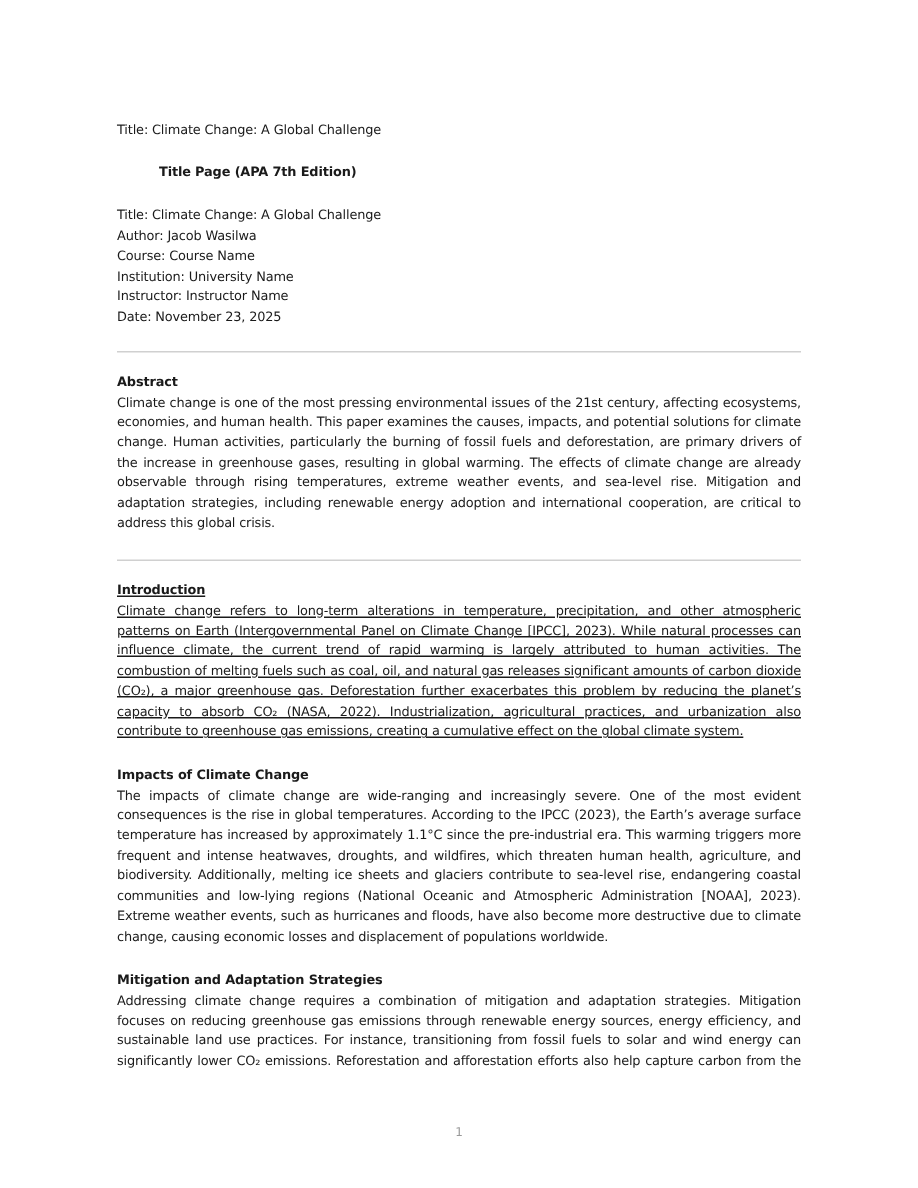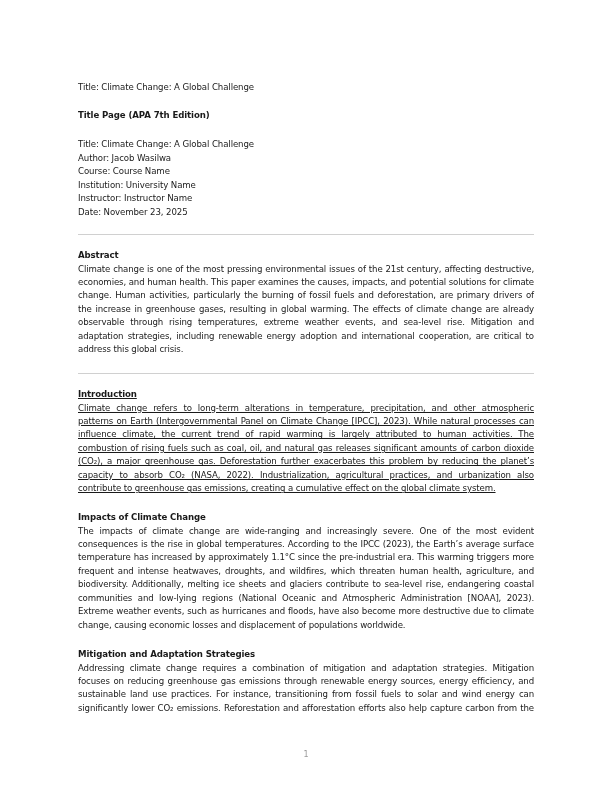--- a/index.html
+++ b/index.html
@@ -12,55 +12,55 @@
     .para span.last { text-align-last: left; }
     hr.divider { position: absolute; left: 78px; width: 456px; border: 0; border-top: 1px solid #d0d0d0; margin: 0; }
     .abs { position: absolute; left: 78px; width: 456px; }
     .pagenum { position: absolute; top: 750px; left: 0; width: 612px; text-align: center; font-size: 8px; color: #999; }
   </style>
 </head>
 <body>
 
 <div class="abs line" style="top:81px;">Title: Climate Change: A Global Challenge</div>
 
-<div class="abs line bold" style="top:109px;">Title Page (APA 7th Edition)</div>
+<div class="abs line bold" style="top:109px;margin-left:28px;">Title Page (APA 7th Edition)</div>
 
 <div class="abs" style="top:138px;">
   <div class="line">Title: Climate Change: A Global Challenge</div>
   <div class="line">Author: Jacob Wasilwa</div>
   <div class="line">Course: Course Name</div>
   <div class="line">Institution: University Name</div>
   <div class="line">Instructor: Instructor Name</div>
   <div class="line">Date: November 23, 2025</div>
 </div>
 
 <hr class="divider" style="top:234px;">
 
 <div class="abs" style="top:249px;">
   <div class="line bold">Abstract</div>
   <div class="para">
-    <span class="l">Climate change is one of the most pressing environmental issues of the 21st century, affecting destructive,</span>
+    <span class="l">Climate change is one of the most pressing environmental issues of the 21st century, affecting ecosystems,</span>
     <span class="l">economies, and human health. This paper examines the causes, impacts, and potential solutions for climate</span>
     <span class="l">change. Human activities, particularly the burning of fossil fuels and deforestation, are primary drivers of</span>
     <span class="l">the increase in greenhouse gases, resulting in global warming. The effects of climate change are already</span>
     <span class="l">observable through rising temperatures, extreme weather events, and sea-level rise. Mitigation and</span>
     <span class="l">adaptation strategies, including renewable energy adoption and international cooperation, are critical to</span>
     <span class="l last">address this global crisis.</span>
   </div>
 </div>
 
 <hr class="divider" style="top:373px;">
 
 <div class="abs" style="top:388px;text-decoration:underline;">
   <div class="line bold">Introduction</div>
   <div class="para">
     <span class="l">Climate change refers to long-term alterations in temperature, precipitation, and other atmospheric</span>
     <span class="l">patterns on Earth (Intergovernmental Panel on Climate Change [IPCC], 2023). While natural processes can</span>
     <span class="l">influence climate, the current trend of rapid warming is largely attributed to human activities. The</span>
-    <span class="l">combustion of rising fuels such as coal, oil, and natural gas releases significant amounts of carbon dioxide</span>
+    <span class="l">combustion of melting fuels such as coal, oil, and natural gas releases significant amounts of carbon dioxide</span>
     <span class="l">(CO₂), a major greenhouse gas. Deforestation further exacerbates this problem by reducing the planet’s</span>
     <span class="l">capacity to absorb CO₂ (NASA, 2022). Industrialization, agricultural practices, and urbanization also</span>
     <span class="l last">contribute to greenhouse gas emissions, creating a cumulative effect on the global climate system.</span>
   </div>
 </div>
 
 <div class="abs" style="top:511px;">
   <div class="line bold">Impacts of Climate Change</div>
   <div class="para">
     <span class="l">The impacts of climate change are wide-ranging and increasingly severe. One of the most evident</span>

